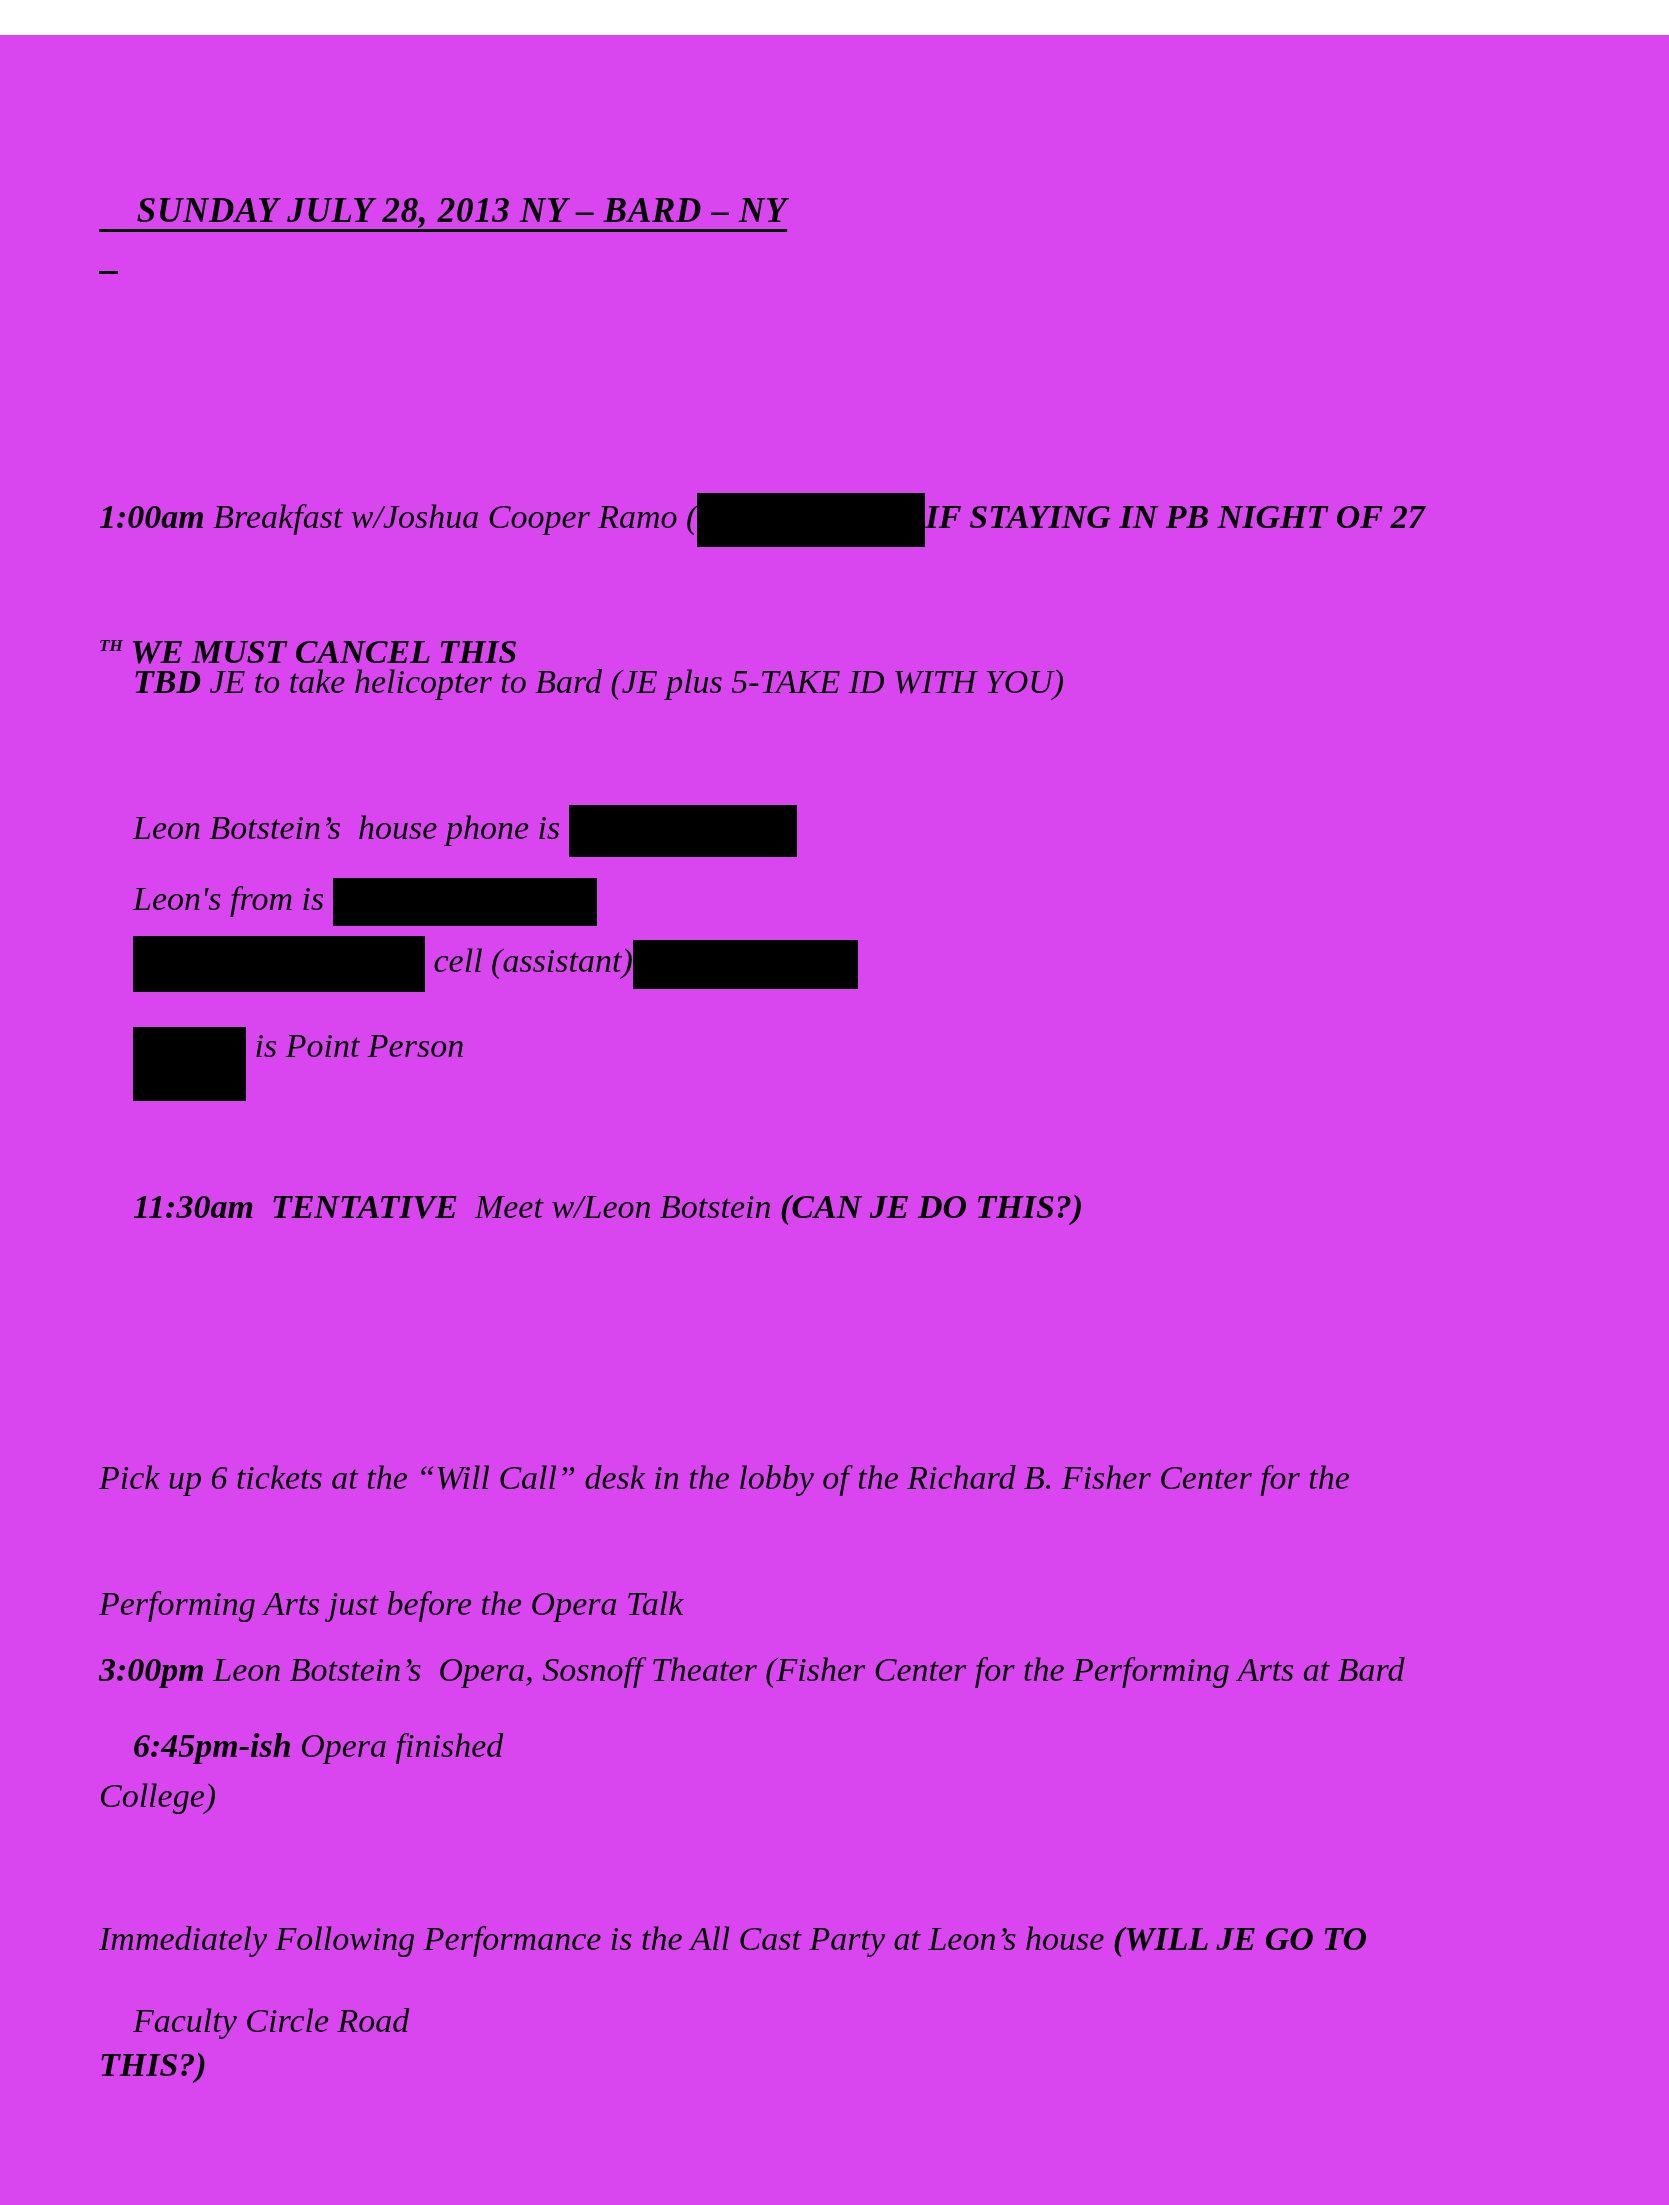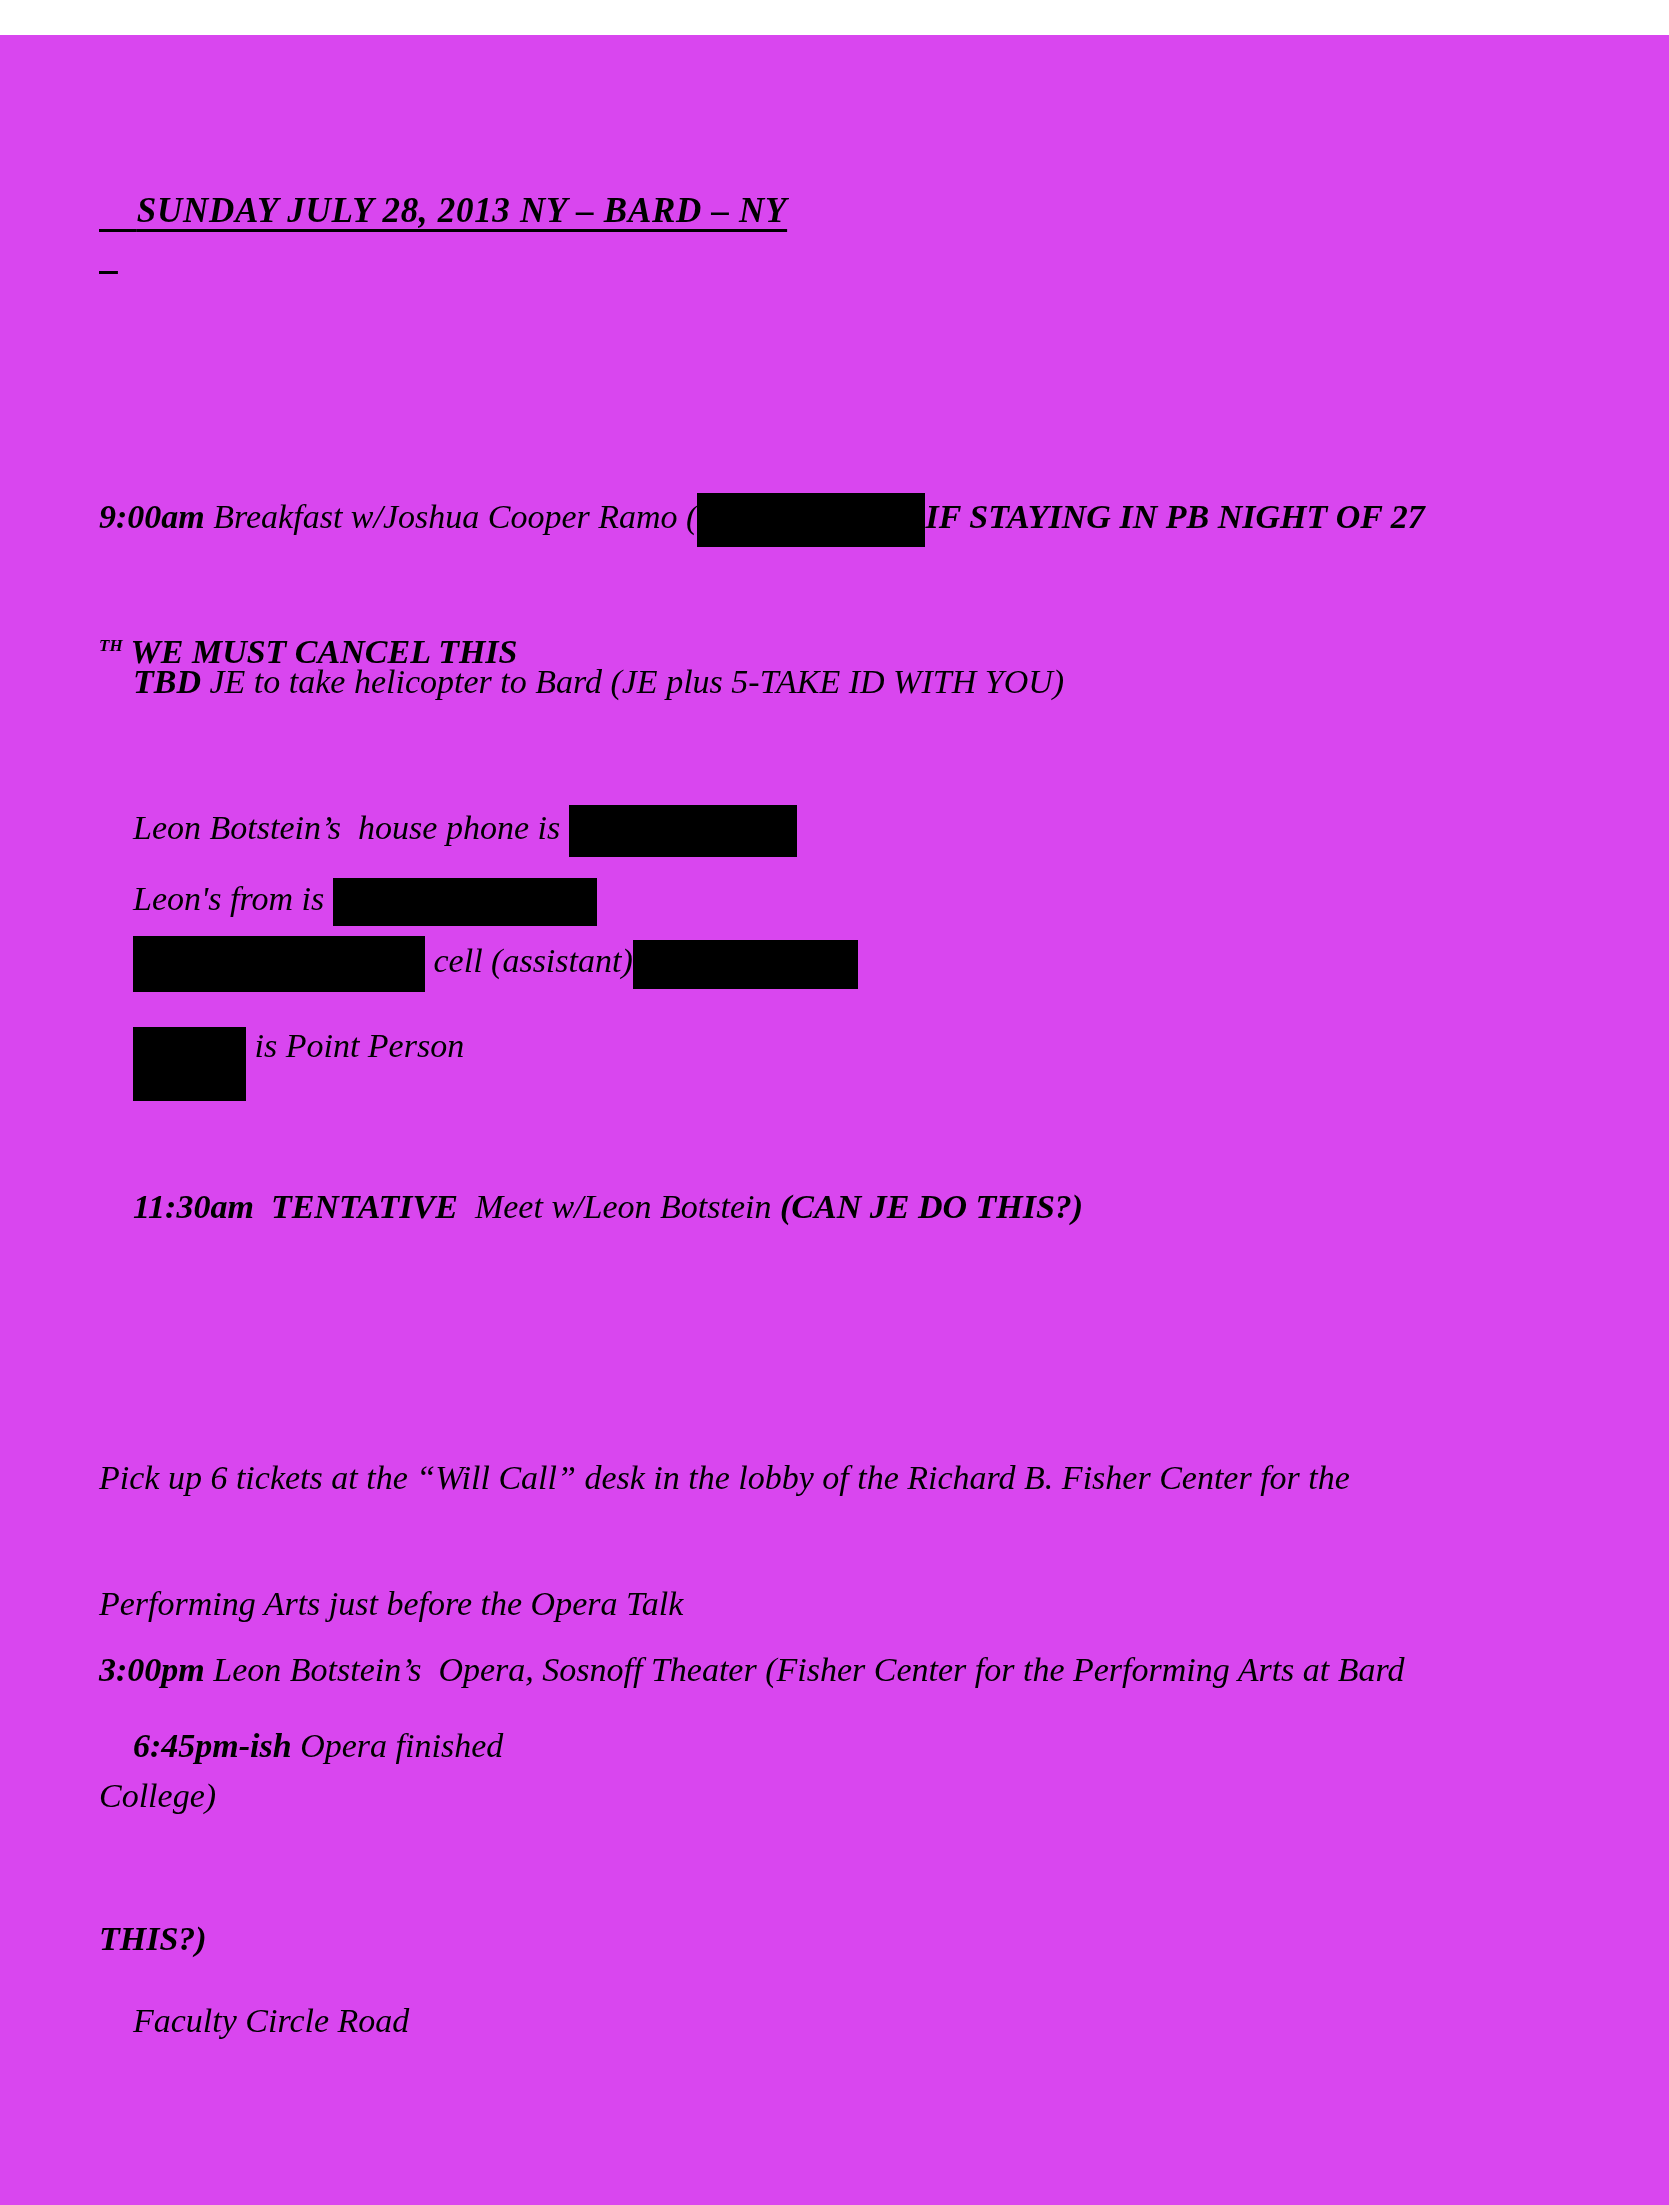--- a/index.html
+++ b/index.html
@@ -57,21 +57,21 @@
 <body>
 
 <div class="page">
 
   <div class="para title" style="top:113px;">
     <span>SUNDAY JULY 28, 2013 NY – BARD – NY</span>
   </div>
 
 
   <div class="para" style="top:374px;">
-    <div class="line"><span class="b">9:00am</span><span> Breakfast w/Joshua Cooper Ramo (</span><span class="red" style="width:228px;height:54px;"></span><span class="b">IF STAYING IN PB NIGHT OF 27</span></div>
+    <div class="line"><span class="b">1:00am</span><span> Breakfast w/Joshua Cooper Ramo (</span><span class="red" style="width:228px;height:54px;"></span><span class="b">IF STAYING IN PB NIGHT OF 27</span></div>
     <div class="line"><span class="sup">TH</span><span class="b"> WE MUST CANCEL THIS</span></div>
   </div>
 
   <div class="para" style="top:584px;">
     <span class="b">TBD</span><span> JE to take helicopter to Bard (JE plus 5-TAKE ID WITH YOU)</span>
   </div>
 
   <div class="para" style="top:728px;">
     <span>Leon Botstein’s  house phone is </span><span class="red" style="width:228px;height:52px;"></span>
   </div>
@@ -101,20 +101,21 @@
   <div class="para" style="top:1530px;">
     <div class="line"><span class="b">3:00pm</span><span> Leon Botstein’s  Opera, Sosnoff Theater (Fisher Center for the Performing Arts at Bard</span></div>
     <div class="line"><span>College)</span></div>
   </div>
 
   <div class="para" style="top:1648px;">
     <span class="b">6:45pm-ish</span><span> Opera finished</span>
   </div>
 
   <div class="para" style="top:1799px;">
+    <div class="line"><span>Immediately Following Performance is the All Cast Party at Leon’s house </span><span class="b">(WILL JE GO TO</span></div>
     <div class="line"><span class="b">THIS?)</span></div>
   </div>
 
   <div class="para" style="top:1923px;">
     <span>Faculty Circle Road</span>
   </div>
 
   <div class="footer">
     <span>HOUSE_OVERSIGHT_000822</span>
   </div>

